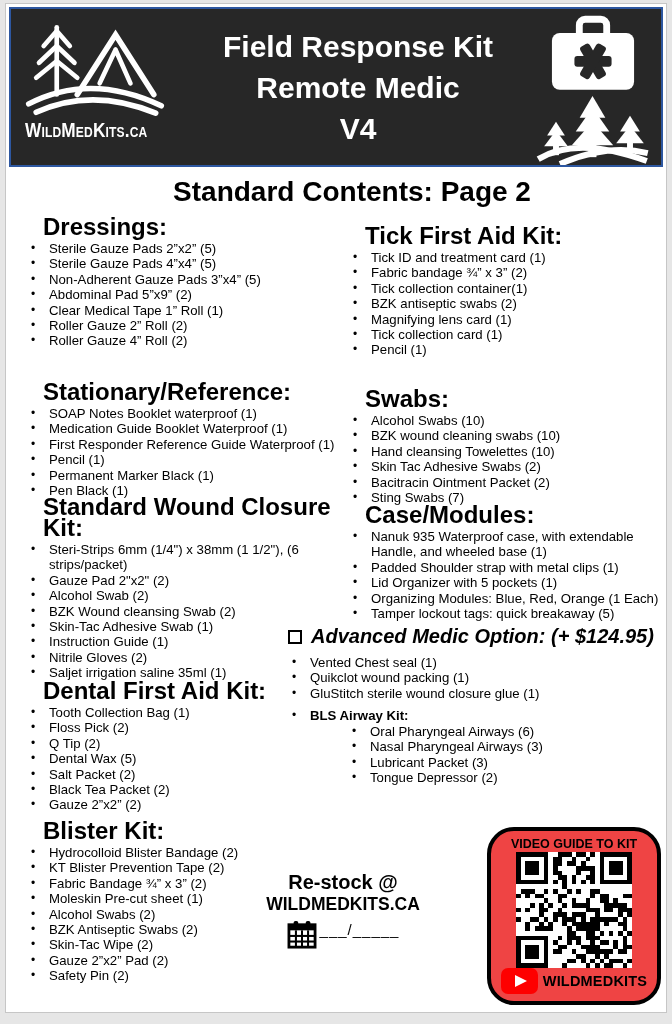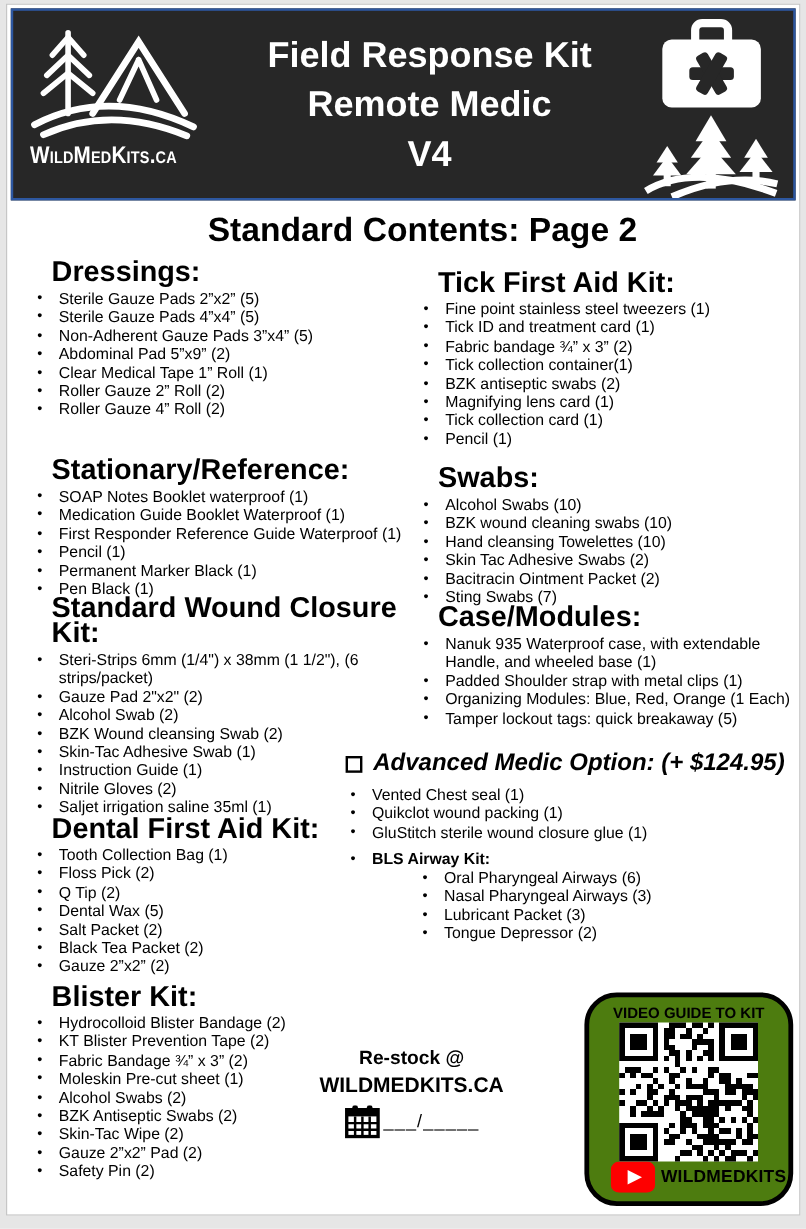--- a/index.html
+++ b/index.html
@@ -67,33 +67,33 @@
     width:14px; height:14px; border:2px solid #000; display:inline-block;
     margin-right:9px; flex:0 0 auto;
   }
   .advanced ul.items { margin-top:7px; }
   .bls-label { font-weight:700; }
   ul.sub-items { list-style:none; margin-left:60px; }
   ul.sub-items li { position:relative; padding-left:22px; font-size:13.2px; line-height:15.6px; }
   ul.sub-items li::before { content:"•"; position:absolute; left:4px; font-size:12px; }
   
   .restock { position:absolute; left:242px; top:868px; width:190px; text-align:center; }
-  .restock .line1 { font-size:16px; font-weight:700; line-height:21px; }
+  .restock .line1 { font-size:20px; font-weight:700; line-height:21px; }
   .restock .line2 { font-size:17.5px; font-weight:700; line-height:22px; }
-  .restock .date-row { display:flex; align-items:center; justify-content:center; gap:3px; margin-top:6px; }
+  .restock .date-row { display:flex; align-items:flex-start; justify-content:center; gap:3px; margin-top:6px; }
   .date-blank { font-size:15px; letter-spacing:1px; padding-bottom:1px; }
   
   .video-box {
     position:absolute; left:481px; top:823px; width:174px; height:178px;
-    border:4px solid #000; border-radius:27px; background:#4d7c0f;
+    border:4px solid #000; border-radius:27px; background:#ef4444;
     display:flex; flex-direction:column; align-items:center; padding-top:6px;
   }
   .video-title { font-size:12.5px; font-weight:700; white-space:nowrap; }
   .qr { width:116px; height:116px; margin-top:1px; }
-  .channel-row { display:flex; align-items:center; gap:5px; margin-top:0px;padding-left:16px; }
+  .channel-row { display:flex; align-items:center; gap:5px; margin-top:0px; }
   .yt-icon { width:37px; height:26px; }
   .channel-name { font-size:14.5px; font-weight:700; letter-spacing:0.2px; }
 </style>
 </head>
 <body>
 
 <div class="page">
 
   <div class="header">
     <div class="logo-block">
@@ -212,21 +212,20 @@
           <li>Skin-Tac Wipe (2)</li>
           <li>Gauze 2”x2” Pad (2)</li>
           <li>Safety Pin (2)</li>
         </ul>
       </div>
     </div>
   <div class="col col-right">
       <div class="section">
         <h3>Tick First Aid Kit:</h3>
         <ul class="items">
-          <li>Fine point stainless steel tweezers (1)</li>
           <li>Tick ID and treatment card (1)</li>
           <li>Fabric bandage ¾” x 3” (2)</li>
           <li>Tick collection container(1)</li>
           <li>BZK antiseptic swabs (2)</li>
           <li>Magnifying lens card (1)</li>
           <li>Tick collection card (1)</li>
           <li>Pencil (1)</li>
         </ul>
       </div>
       <div class="section">
@@ -238,20 +237,21 @@
           <li>Skin Tac Adhesive Swabs (2)</li>
           <li>Bacitracin Ointment Packet (2)</li>
           <li>Sting Swabs (7)</li>
         </ul>
       </div>
       <div class="section">
         <h3>Case/Modules:</h3>
         <ul class="items">
           <li>Nanuk 935 Waterproof case, with extendable Handle, and wheeled base (1)</li>
           <li>Padded Shoulder strap with metal clips (1)</li>
+          <li>Lid Organizer with 5 pockets (1)</li>
           <li>Organizing Modules: Blue, Red, Orange (1 Each)</li>
           <li>Tamper lockout tags: quick breakaway (5)</li>
         </ul>
       </div>
     </div>
 
   <div class="advanced">
     <div class="adv-heading">
       <span class="adv-checkbox"></span>
       <span>Advanced Medic Option: (+ $124.95)</span>

